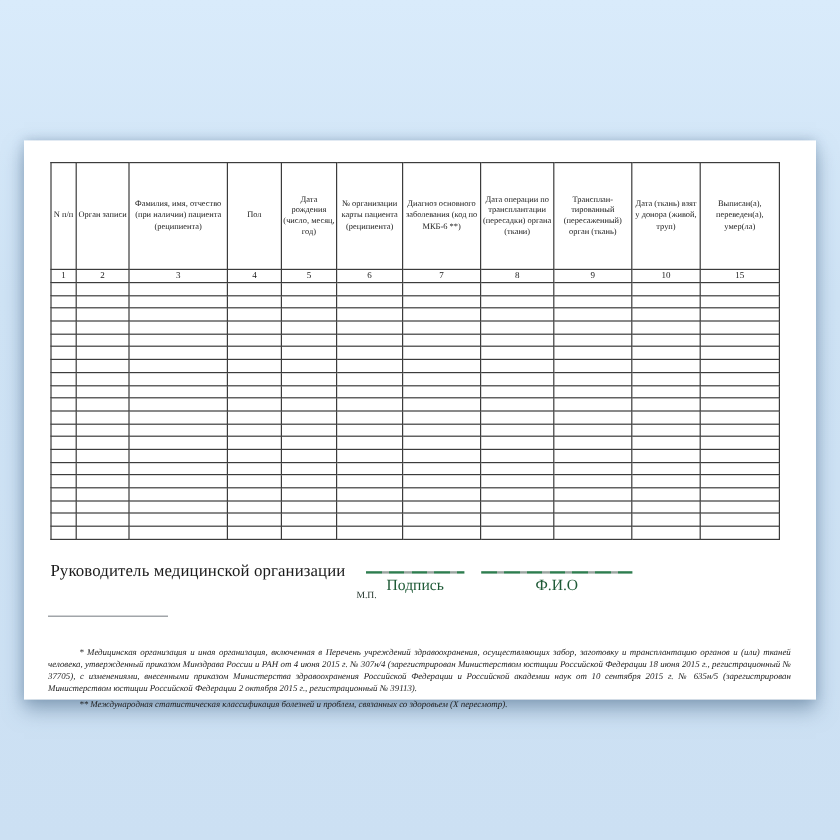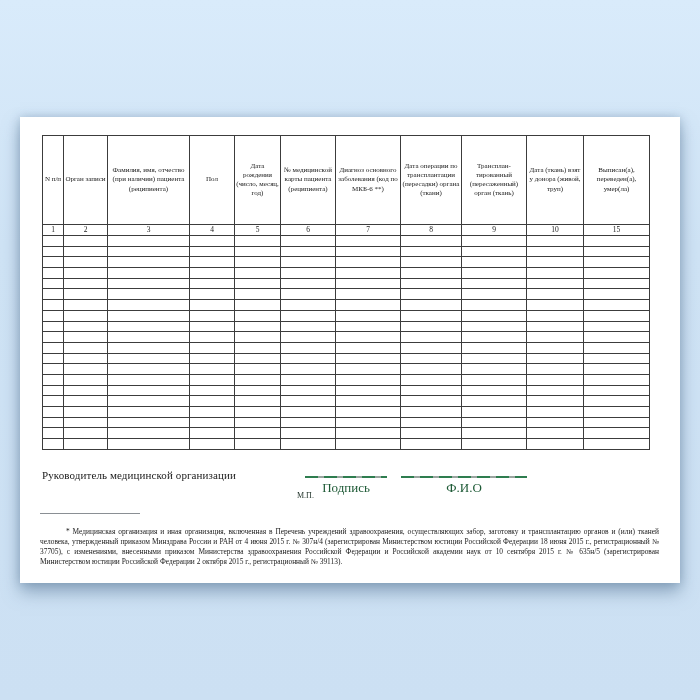--- a/index.html
+++ b/index.html
@@ -31,44 +31,45 @@
   tr.num-row td{
     height:10px;font-size:7.5px;line-height:1;text-align:center;
     vertical-align:middle;padding:0;
   }
   tbody.grid td{height:9.7px;padding:0;}
   col.c1{width:21px}col.c2{width:44px}col.c3{width:82px}col.c4{width:45px}
   col.c5{width:46px}col.c6{width:55px}col.c7{width:65px}col.c8{width:61px}
   col.c9{width:65px}col.c10{width:57px}col.c11{width:66px}
 
   .org-head{
-    position:absolute;left:22px;top:352px;font-size:11px;color:var(--text,#1a1a1a);
+    position:absolute;left:22px;top:352px;font-size:14px;color:var(--text,#1a1a1a);
     letter-spacing:.1px;
   }
   .sig-block{position:absolute;top:359px;text-align:center;}
   .sig-block.sig1{left:285px;width:82px;}
   .sig-block.sig2{left:381px;width:126px;}
   .sig-line{
     height:2px;margin-bottom:2px;
     background:repeating-linear-gradient(90deg,
       var(--signature-line-green,#2e7d4f) 0 13px,
       var(--signature-line-gray,#9aa5a0) 13px 19px);
   }
   .sig-caption{font-size:13px;color:var(--caption-green,#1e5a36);line-height:1.2;}
   .stamp{
     position:absolute;left:277px;top:374px;width:80px;text-align:left;
     font-size:8px;color:#21332a;
   }
   .foot-divider{
     position:absolute;left:20px;top:396px;width:100px;height:1px;background:#8a8f94;
   }
   .footnotes{
-    position:absolute;left:20px;top:410px;width:619px;
+    position:absolute;left:20px;top:422px;width:619px;
     font-size:7.4px;line-height:1.35;color:var(--text,#1a1a1a);
     text-align:justify;
+    font-style:italic;
   }
   .footnotes p{margin:0 0 3px 0;text-indent:26px;}
 </style>
 </head>
 <body>
 
 <div class="stage">
   <div class="page">
 
     <table class="registry">
@@ -85,21 +86,21 @@
           <col class="c10">
           <col class="c11">
       </colgroup>
       <thead>
         <tr id="head-row">
             <th>N п/п</th>
             <th>Орган записи</th>
             <th>Фамилия, имя, отчество (при наличии) пациента (реципиента)</th>
             <th>Пол</th>
             <th>Дата рождения (число, месяц, год)</th>
-            <th>№ медицинской карты пациента (реципиента)</th>
+            <th>№ организации карты пациента (реципиента)</th>
             <th>Диагноз основного заболевания (код по МКБ-6 **)</th>
             <th>Дата операции по трансплантации (пересадки) органа (ткани)</th>
             <th>Трансплан- тированный (пересаженный) орган (ткань)</th>
             <th>Дата (ткань) взят у донора (живой, труп)</th>
             <th>Выписан(а), переведен(а), умер(ла)</th>
           </tr>
         <tr class="num-row" id="num-row">
             <td>1</td>
             <td>2</td>
             <td>3</td>
@@ -388,16 +389,17 @@
       <div class="sig-line"></div>
       <div class="sig-caption">Ф.И.О</div>
     </div>
 
     <div class="stamp">М.П.</div>
 
     <div class="foot-divider"></div>
 
     <div class="footnotes">
       <p>* Медицинская организация и иная организация, включенная в Перечень учреждений здравоохранения, осуществляющих забор, заготовку и трансплантацию органов и (или) тканей человека, утвержденный приказом Минздрава России и РАН от 4 июня 2015 г. № 307н/4 (зарегистрирован Министерством юстиции Российской Федерации 18 июня 2015 г., регистрационный № 37705), с изменениями, внесенными приказом Министерства здравоохранения Российской Федерации и Российской академии наук от 10 сентября 2015 г. № 635н/5 (зарегистрирован Министерством юстиции Российской Федерации 2 октября 2015 г., регистрационный № 39113).</p>
+      <p>** Международная статистическая классификация болезней и проблем, связанных со здоровьем (X пересмотр).</p>
     </div>
 
   </div>
 </div>
 
 </body></html>

